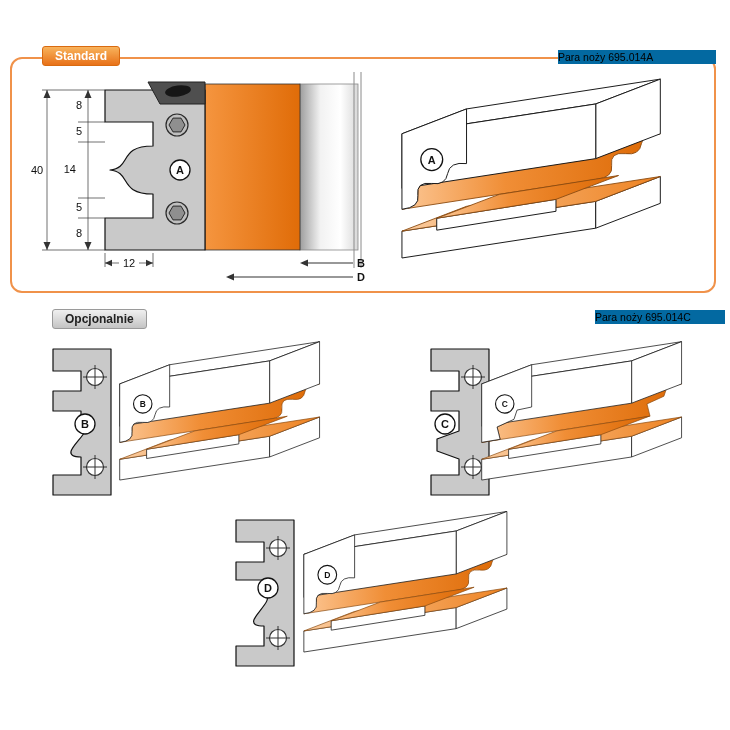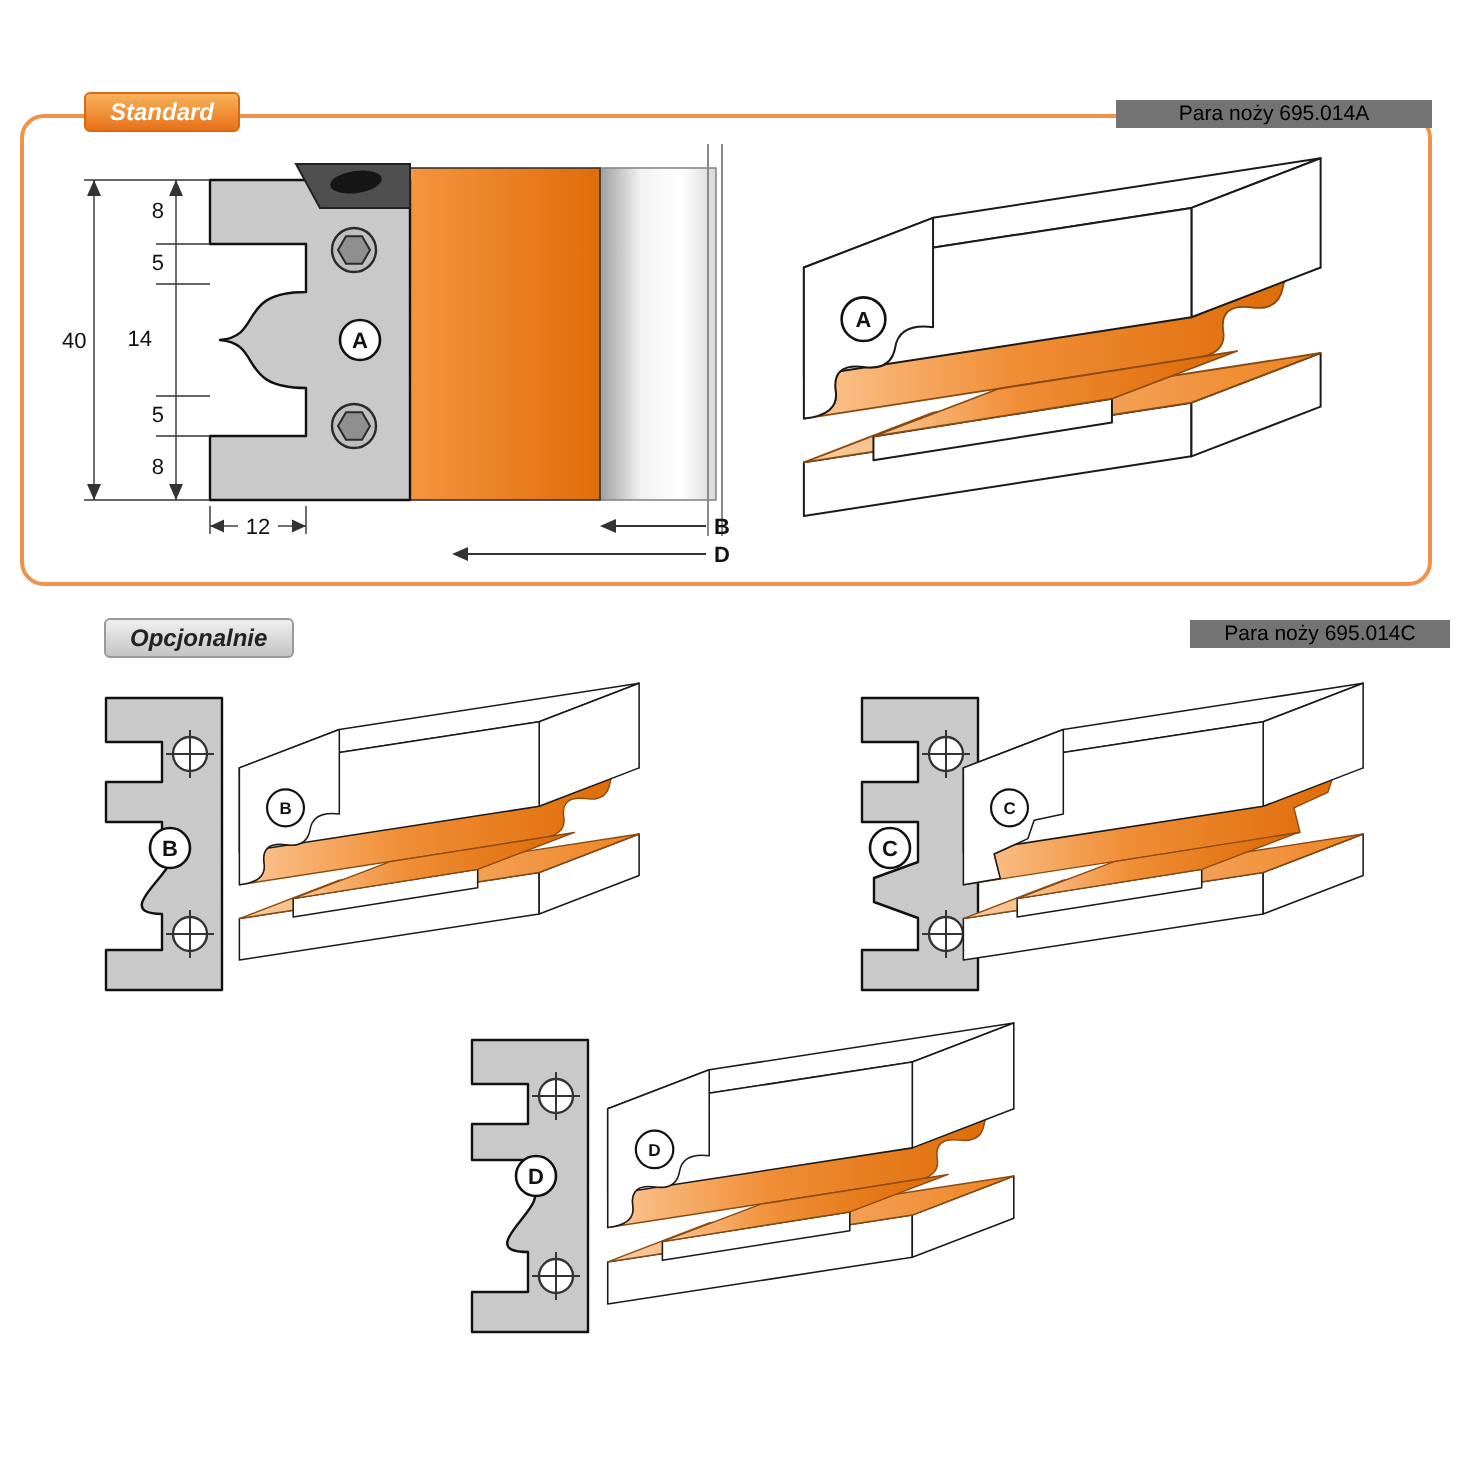--- a/index.html
+++ b/index.html
@@ -1,27 +1,27 @@
 <!DOCTYPE html>
 <html><head>
 <meta charset="utf-8">
 <style>
   *{margin:0;padding:0;box-sizing:border-box}
   html,body{background:#fff}
   body{width:730px;height:730px;font-family:"Liberation Sans",sans-serif}
   .page{position:relative;width:730px;height:730px;background:#fff;overflow:hidden}
   .std-box{position:absolute;left:10px;top:57px;width:706px;height:236px;
            border:2px solid #F0924A;border-radius:12px;z-index:0}
-  .badge-flag{position:absolute;font-style:italic;font-weight:bold;font-size:12px;
+  .badge-flag{position:absolute;font-weight:bold;font-size:12px;
               padding:2px 12px;border-radius:3px;z-index:3;white-space:nowrap}
   .badge-standard{left:42px;top:46px;color:#fff;
                   background:linear-gradient(180deg,#F8B35C,#E87118);border:1px solid #D96A10}
   .badge-optional{left:52px;top:309px;color:#222;
                   background:linear-gradient(180deg,#F0F0F0,#C4C4C4);border:1px solid #9A9A9A}
-  .cap{position:absolute;font-size:10.5px;color:#000;text-align:center;background:#737373;
+  .cap{position:absolute;font-size:10.5px;color:#000;text-align:left;background:#0369a1;
        z-index:2;line-height:14px;white-space:nowrap}
   .cap-a{left:558px;top:50px;width:158px}
   .cap-b{left:230px;top:310px;width:160px}
   .cap-c{left:595px;top:310px;width:130px}
   .cap-d{left:305px;top:675px;width:160px}
   svg{position:absolute;overflow:visible}
   svg text{font-family:"Liberation Sans",sans-serif;fill:#111;font-size:11px}
   text.bl{font-weight:bold;text-anchor:middle}
   text.de{text-anchor:end}
   text.dm{text-anchor:middle}

